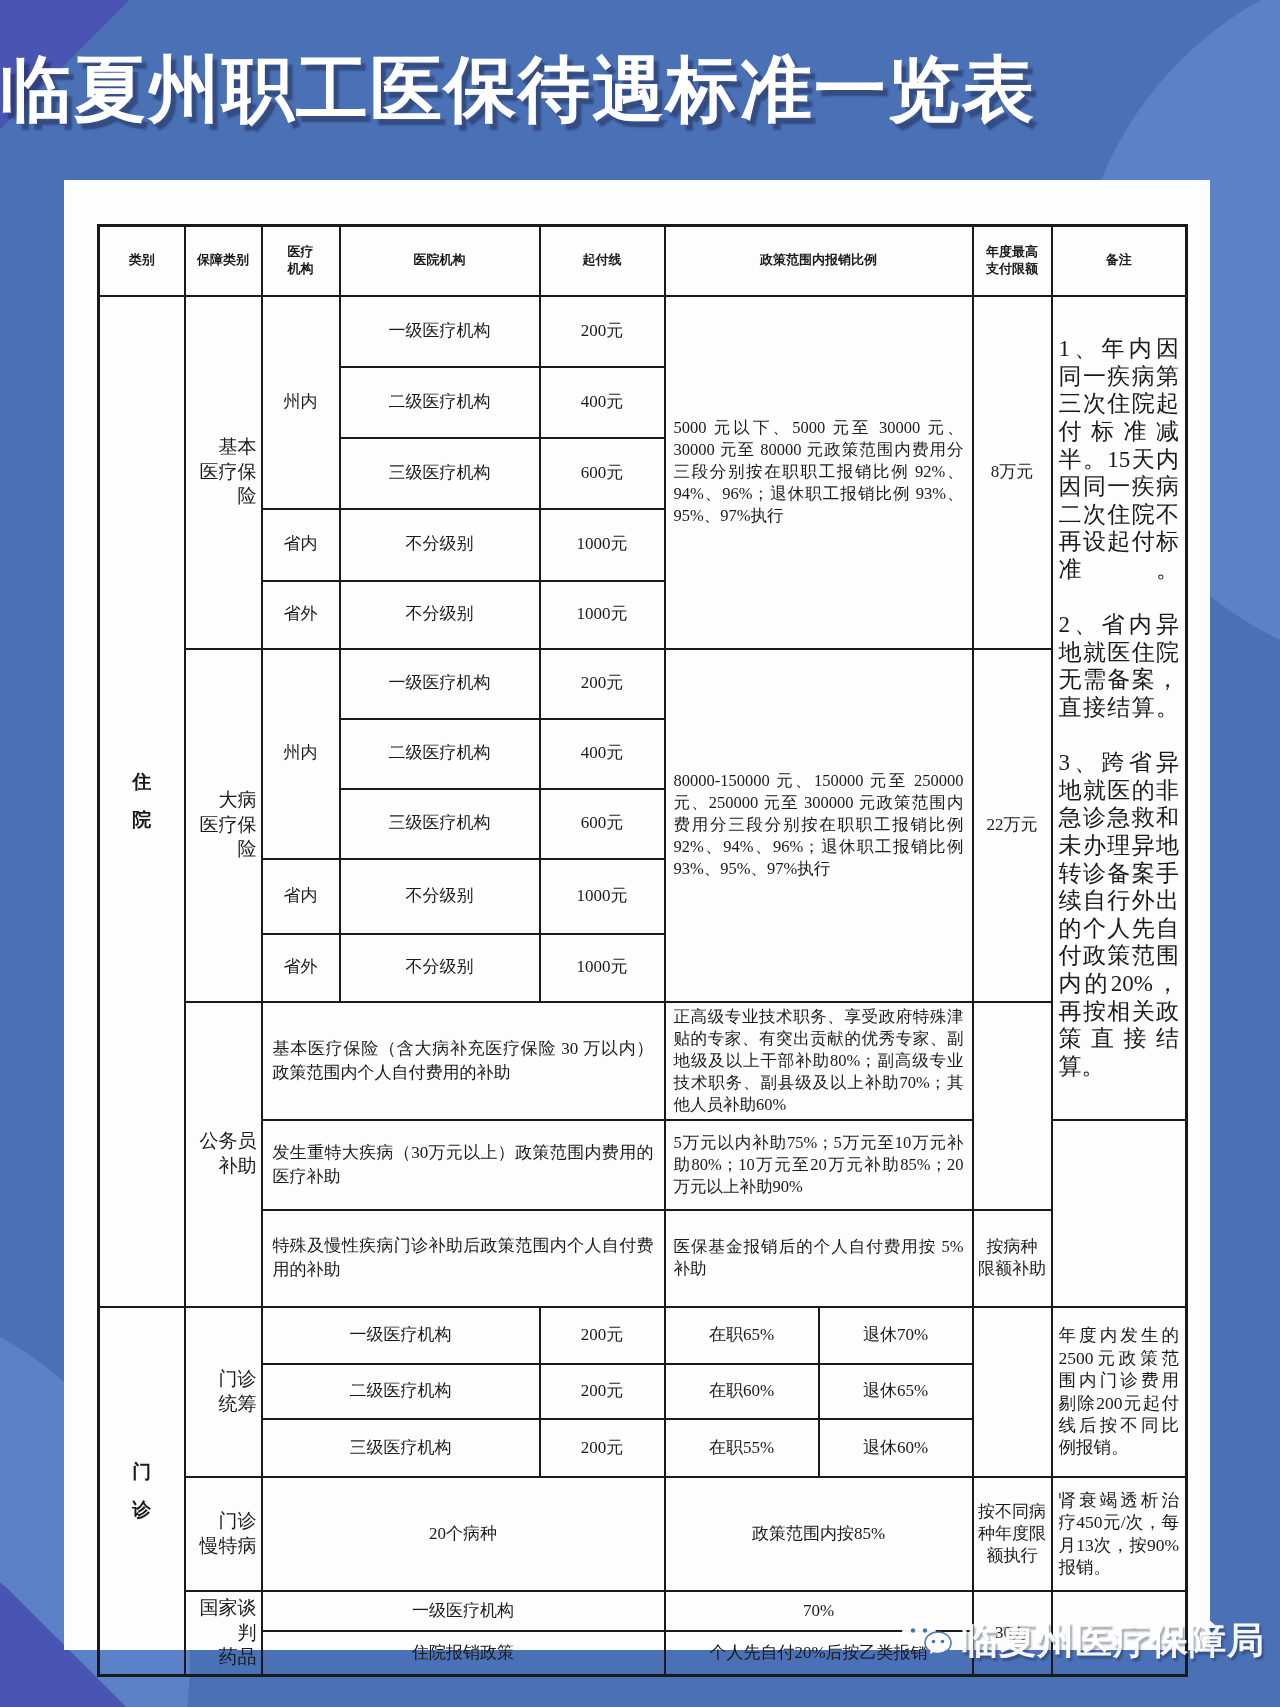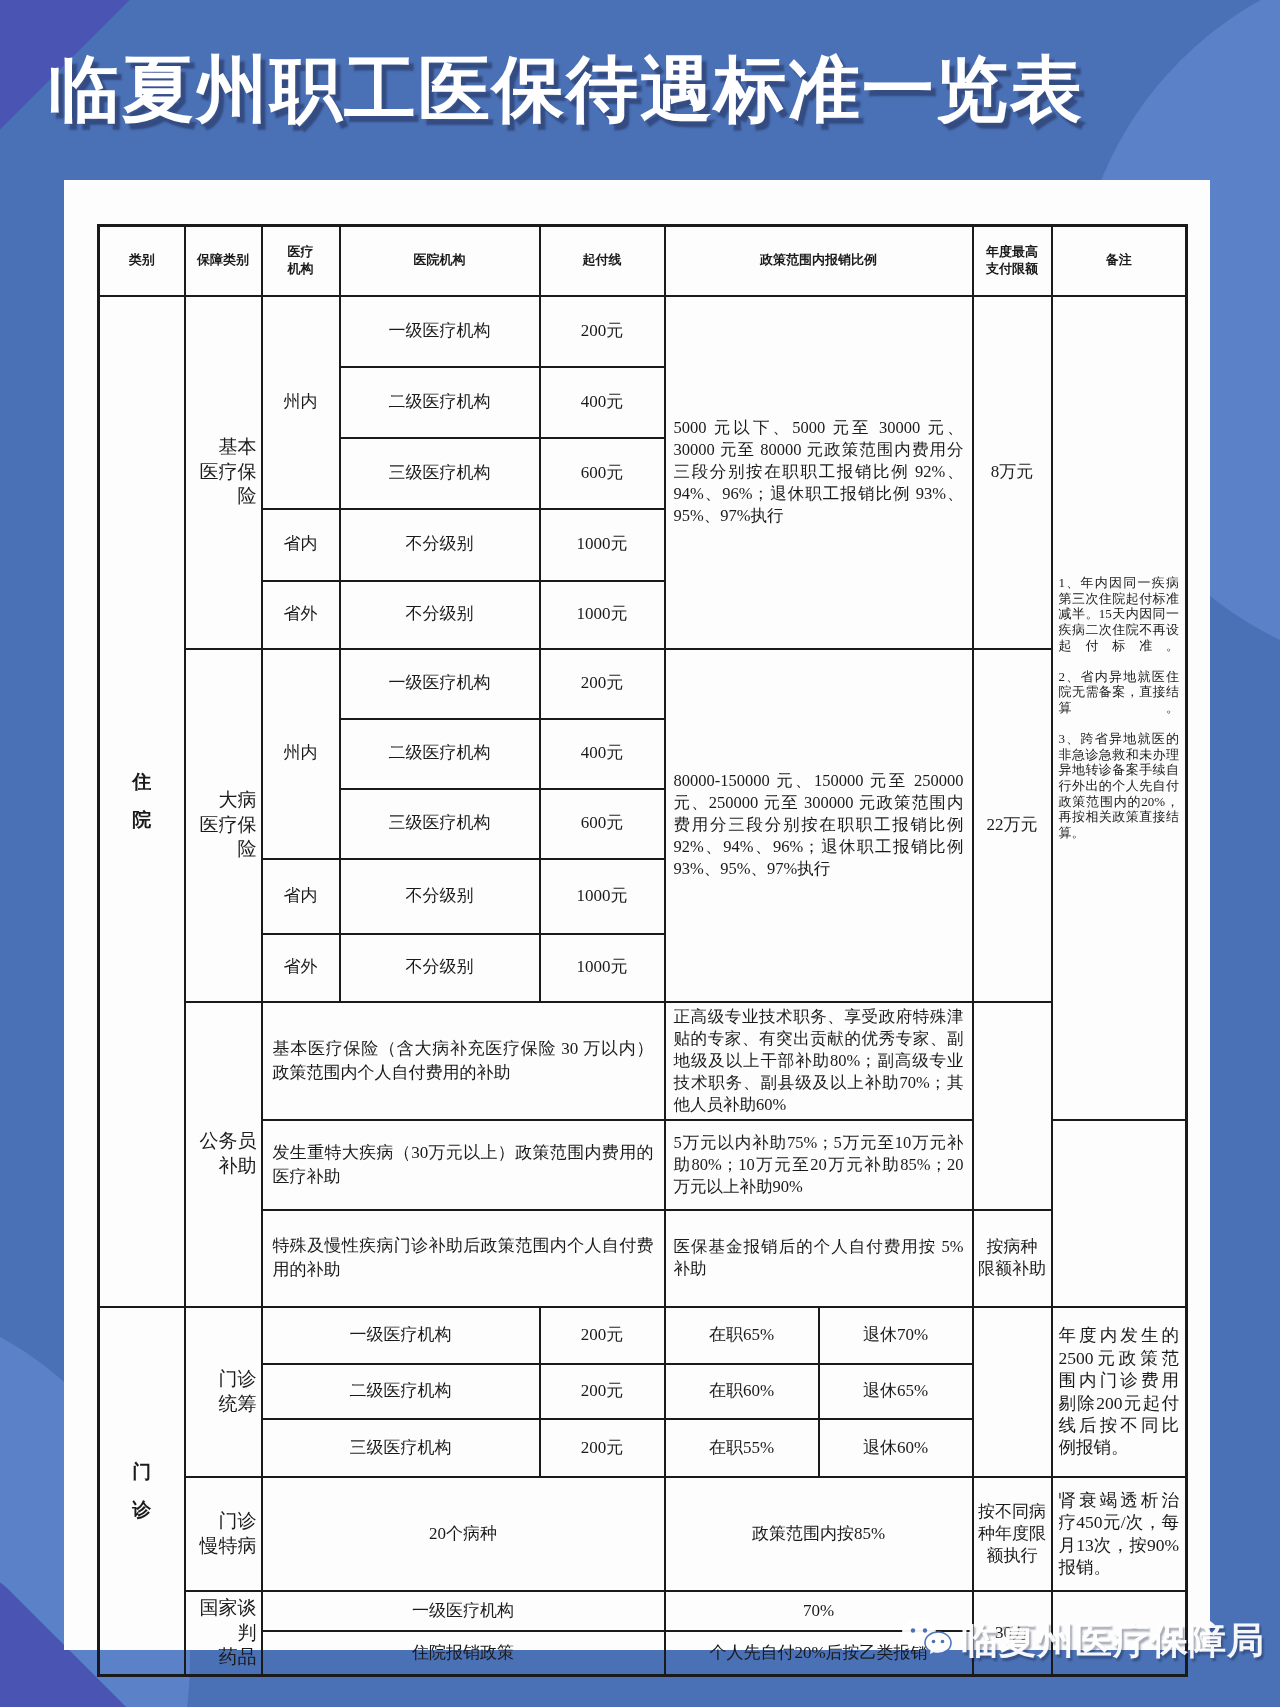--- a/index.html
+++ b/index.html
@@ -5,34 +5,34 @@
   html,body{margin:0;padding:0;}
   body{width:1280px;height:1707px;position:relative;overflow:hidden;background:#4a70b6;
        font-family:"Liberation Serif","DejaVu Serif",serif;}
   .shape{position:absolute;z-index:0;}
   #shape-tl{left:-164px;top:-164px;width:268px;height:268px;background:#4a54b2;
             transform:rotate(45deg);border-radius:36px;}
   #shape-tr{left:1075px;top:-45px;width:720px;height:720px;border-radius:50%;background:#5b82c8;}
   #shape-bl-light{left:-550px;top:1290px;width:740px;height:740px;border-radius:50%;background:#5b82c8;}
   #shape-bl-dark{left:-162px;top:1619px;width:283px;height:283px;background:#4a54b2;
             transform:rotate(45deg);border-radius:40px;}
-  .page-title{position:absolute;top:42px;left:0;width:1084px;text-align:right;z-index:2;color:#ffffff;
+  .page-title{position:absolute;top:42px;left:0;width:1084px;text-align:left;z-index:2;color:#ffffff;
        font-family:"Liberation Sans","DejaVu Sans",sans-serif;font-weight:900;font-size:72px;
        letter-spacing:2px;text-shadow:5px 6px 2px rgba(30,40,75,0.5);white-space:nowrap;}
   .panel{position:absolute;left:64px;top:180px;width:1146px;height:1470px;background:#fdfdfd;z-index:1;}
   table{position:absolute;left:33px;top:44px;width:1088px;border-collapse:collapse;table-layout:fixed;
         color:#1a1a1a;border:3px solid #1a1a1a;}
   td,th{border:2px solid #1a1a1a;text-align:center;vertical-align:middle;font-size:17px;
         line-height:1.3;padding:2px 4px;white-space:pre-line;}
   th{font-weight:bold;font-size:13px;}
   .vlabel{font-size:19px;line-height:2.0;font-weight:bold;}
   .lbl{font-size:19px;text-align:right;}
   .para{text-align:justify;padding:3px 8px;font-size:16.5px;line-height:1.34;}
   .jleft{text-align:justify;padding:20px 10px;font-size:17px;line-height:1.4;}
-  .remarks-cell{padding:2px 6px;font-size:13px;line-height:1.2;vertical-align:middle;}
+  .remarks-cell{padding:2px 6px;font-size:23px;line-height:1.2;vertical-align:middle;}
   .remarks-cell div{text-align:justify;}
   .remarks-cell div.jlast{text-align-last:justify;}
   .rem-small{font-size:17.5px;line-height:1.28;text-align:justify;padding:2px 6px;}
   .limit{font-size:17px;}
   .footer{position:absolute;left:899px;top:1616px;display:flex;align-items:center;gap:8px;z-index:3;}
   .footer-text{color:#ffffff;font-family:"Liberation Sans","DejaVu Sans",sans-serif;font-weight:bold;
        font-size:37px;letter-spacing:1px;opacity:0.95;white-space:nowrap;
        text-shadow:2px 3px 2px rgba(20,30,60,0.4);}
 </style>
 </head>

